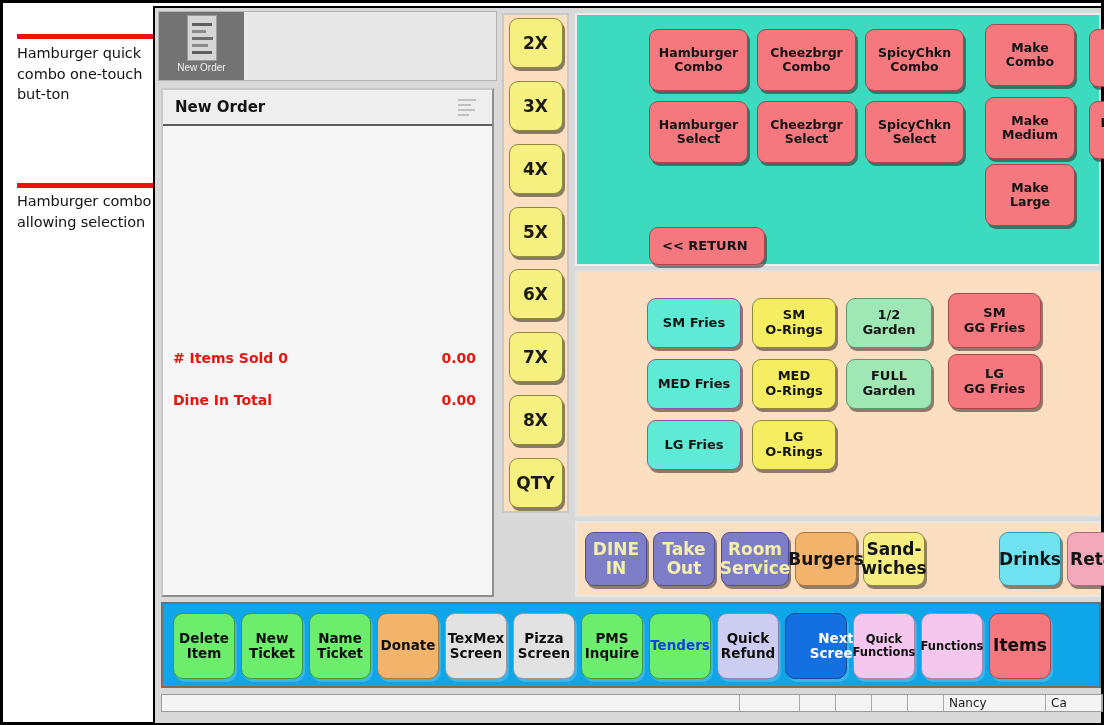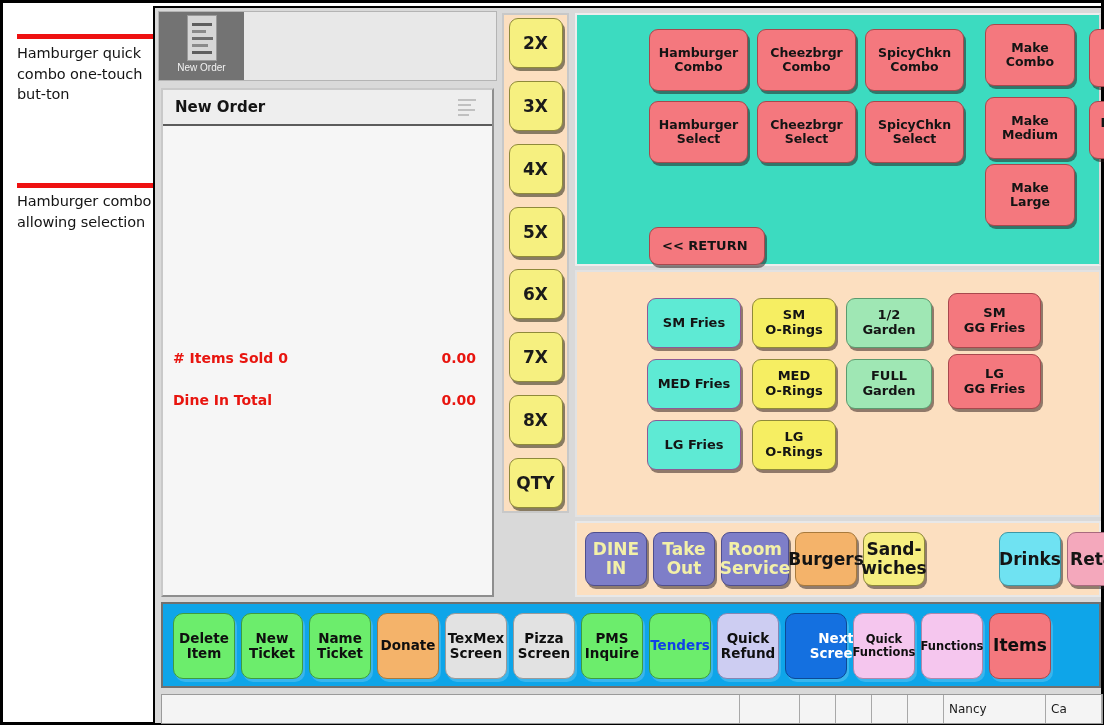--- a/index.html
+++ b/index.html
@@ -318,21 +318,21 @@
   .fn-pink   { background: #f5c6ee; border: 1px solid #b086ab; color: #0f0f0f; }
   .fn-red    { background: #f4787e; border: 1px solid #a8484d; color: #0f0f0f; }
   .fn-blue-text { color: #1040e8; }
   .fn-small { font-size: 11.5px; }
   .fn-exit { font-size: 17px; }
 
   
   #status-bar {
     position: absolute;
     left: 6px; top: 686px;
-    width: 942px; height: 30px;
+    width: 942px; height: 18px;
     background: #f1f1f1;
     border: 1px solid #9a9a9a;
     display: flex;
   }
   .status-cell {
     border-right: 1px solid #a8a8a8;
     height: 100%;
     display: flex;
     align-items: center;
     padding-left: 5px;

